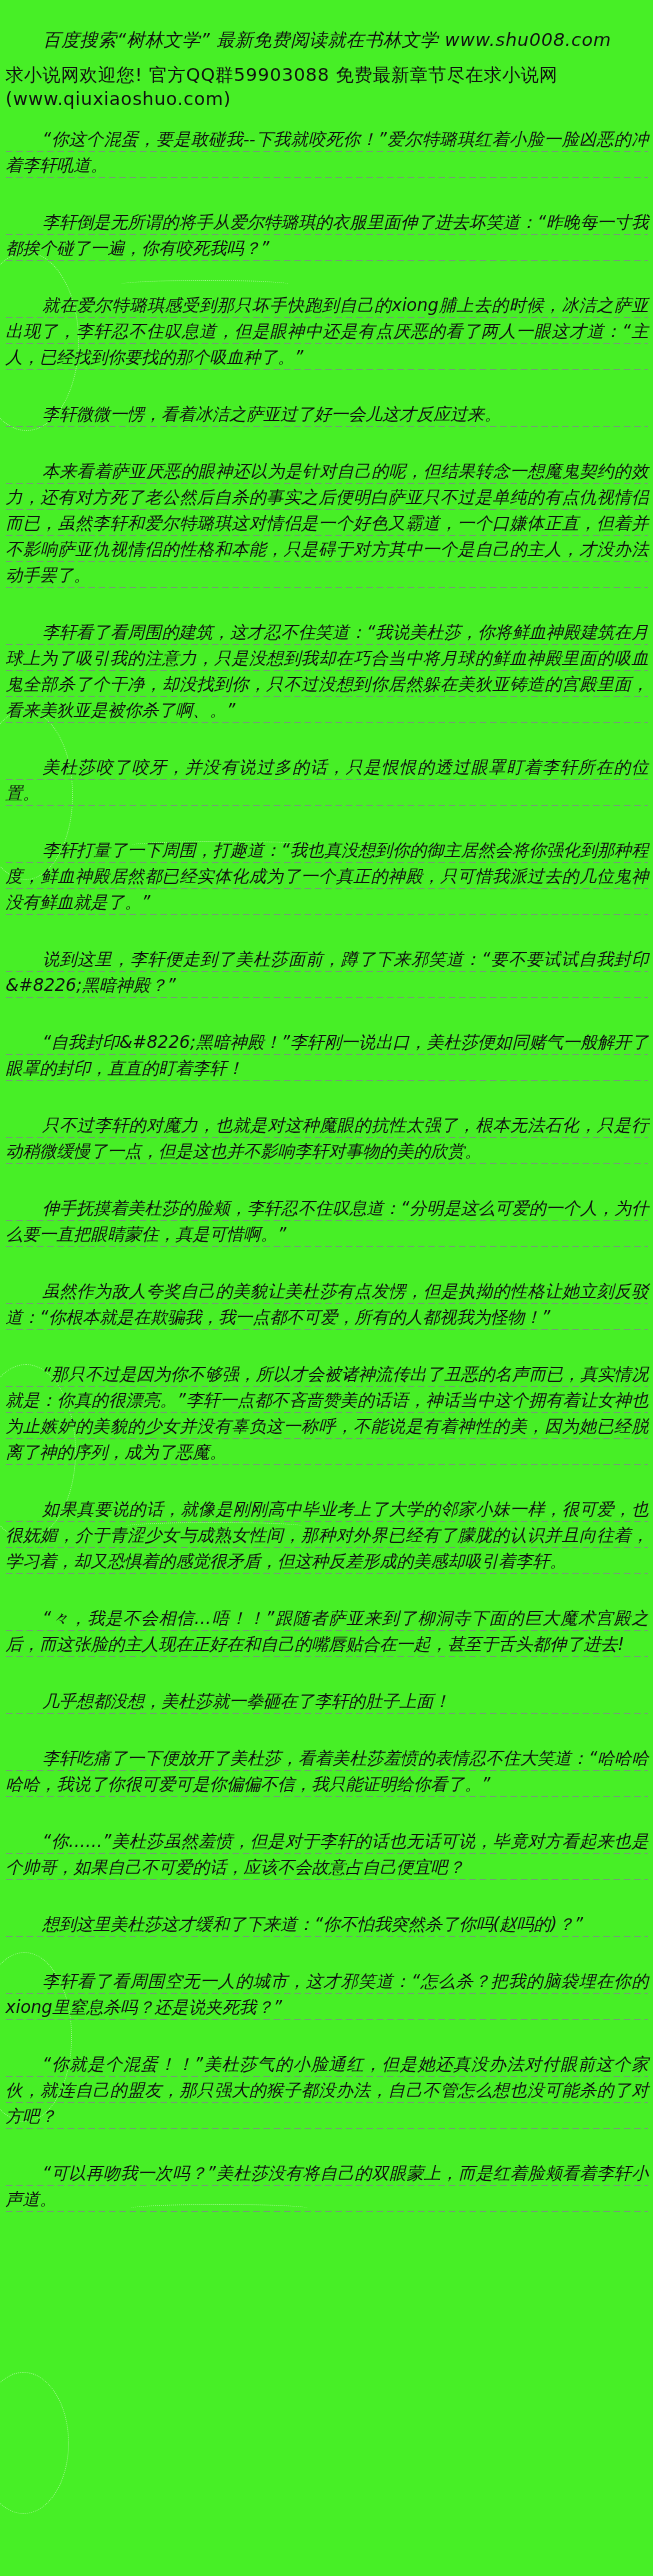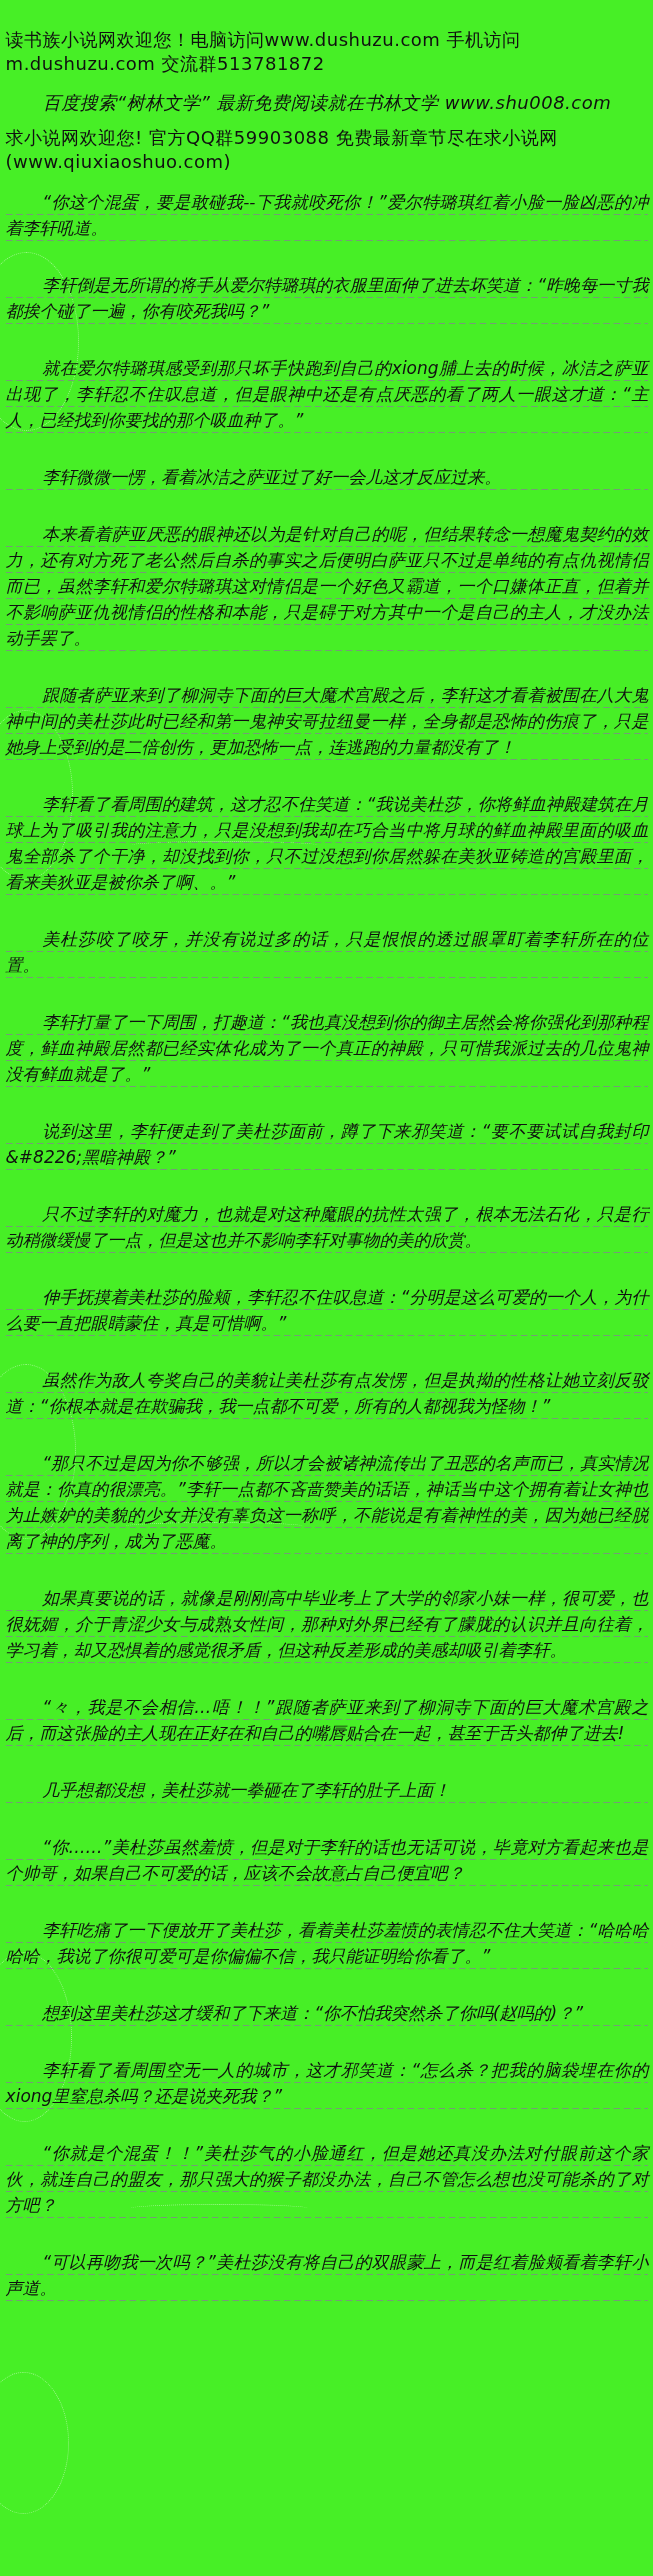--- a/index.html
+++ b/index.html
@@ -70,45 +70,44 @@
   <div class="noise" style="left:-22.4px;top:710px;width:93px;height:168px;"></div>
   <div class="noise-line" style="left:131px;top:841px;width:187px;height:7.5px;"></div>
   <div class="noise" style="left:-24px;top:1364px;width:98px;height:173px;"></div>
   <div class="noise-line" style="left:126px;top:1522px;width:177px;height:7.5px;"></div>
   <div class="noise" style="left:-23.4px;top:1952px;width:93px;height:168px;"></div>
   <div class="noise-line" style="left:131px;top:2204px;width:177px;height:7.5px;"></div>
   <div class="noise" style="left:-22.4px;top:2372px;width:89px;height:140px;"></div>
 
   <div class="layer-text">
     <header>
-      <div class="promo promo-top">读书族小说网欢迎您！电脑访问www.dushuzu.com 手机访问m.dushuzu.com 交流群513781872</div>
       <div class="promo promo-center">百度搜索“树林文学” 最新免费阅读就在书林文学 www.shu008.com</div>
       <div class="promo">求小说网欢迎您! 官方QQ群59903088 免费最新章节尽在求小说网(www.qiuxiaoshuo.com)</div>
     </header>
 
     <main class="content">
       <p class="para">“你这个混蛋，要是敢碰我--下我就咬死你！”爱尔特璐琪红着小脸一脸凶恶的冲着李轩吼道。</p>
       <p class="para">李轩倒是无所谓的将手从爱尔特璐琪的衣服里面伸了进去坏笑道：“昨晚每一寸我都挨个碰了一遍，你有咬死我吗？”</p>
       <p class="para">就在爱尔特璐琪感受到那只坏手快跑到自己的xiong脯上去的时候，冰洁之萨亚出现了，李轩忍不住叹息道，但是眼神中还是有点厌恶的看了两人一眼这才道：“主人，已经找到你要找的那个吸血种了。”</p>
       <p class="para">李轩微微一愣，看着冰洁之萨亚过了好一会儿这才反应过来。</p>
       <p class="para">本来看着萨亚厌恶的眼神还以为是针对自己的呢，但结果转念一想魔鬼契约的效力，还有对方死了老公然后自杀的事实之后便明白萨亚只不过是单纯的有点仇视情侣而已，虽然李轩和爱尔特璐琪这对情侣是一个好色又霸道，一个口嫌体正直，但着并不影响萨亚仇视情侣的性格和本能，只是碍于对方其中一个是自己的主人，才没办法动手罢了。</p>
-      <p class="para">跟随者萨亚来到了柳洞寺下面的巨大魔术宫殿之后，李轩这才看着被围在八大鬼神中间的美杜莎此时已经和第一鬼神安哥拉纽曼一样，全身都是恐怖的伤痕了，只是她身上受到的是二倍创伤，更加恐怖一点，连逃跑的力量都没有了！</p>
       <p class="para">李轩看了看周围的建筑，这才忍不住笑道：“我说美杜莎，你将鲜血神殿建筑在月球上为了吸引我的注意力，只是没想到我却在巧合当中将月球的鲜血神殿里面的吸血鬼全部杀了个干净，却没找到你，只不过没想到你居然躲在美狄亚铸造的宫殿里面，看来美狄亚是被你杀了啊、。”</p>
       <p class="para">美杜莎咬了咬牙，并没有说过多的话，只是恨恨的透过眼罩盯着李轩所在的位置。</p>
       <p class="para">李轩打量了一下周围，打趣道：“我也真没想到你的御主居然会将你强化到那种程度，鲜血神殿居然都已经实体化成为了一个真正的神殿，只可惜我派过去的几位鬼神没有鲜血就是了。”</p>
       <p class="para">说到这里，李轩便走到了美杜莎面前，蹲了下来邪笑道：“要不要试试自我封印&amp;#8226;黑暗神殿？”</p>
+      <p class="para">“自我封印&amp;#8226;黑暗神殿！”李轩刚一说出口，美杜莎便如同赌气一般解开了眼罩的封印，直直的盯着李轩！</p>
       <p class="para">只不过李轩的对魔力，也就是对这种魔眼的抗性太强了，根本无法石化，只是行动稍微缓慢了一点，但是这也并不影响李轩对事物的美的欣赏。</p>
       <p class="para">伸手抚摸着美杜莎的脸颊，李轩忍不住叹息道：“分明是这么可爱的一个人，为什么要一直把眼睛蒙住，真是可惜啊。”</p>
       <p class="para">虽然作为敌人夸奖自己的美貌让美杜莎有点发愣，但是执拗的性格让她立刻反驳道：“你根本就是在欺骗我，我一点都不可爱，所有的人都视我为怪物！”</p>
       <p class="para">“那只不过是因为你不够强，所以才会被诸神流传出了丑恶的名声而已，真实情况就是：你真的很漂亮。”李轩一点都不吝啬赞美的话语，神话当中这个拥有着让女神也为止嫉妒的美貌的少女并没有辜负这一称呼，不能说是有着神性的美，因为她已经脱离了神的序列，成为了恶魔。</p>
       <p class="para">如果真要说的话，就像是刚刚高中毕业考上了大学的邻家小妹一样，很可爱，也很妩媚，介于青涩少女与成熟女性间，那种对外界已经有了朦胧的认识并且向往着，学习着，却又恐惧着的感觉很矛盾，但这种反差形成的美感却吸引着李轩。</p>
       <p class="para">“々，我是不会相信…唔！！”跟随者萨亚来到了柳洞寺下面的巨大魔术宫殿之后，而这张脸的主人现在正好在和自己的嘴唇贴合在一起，甚至于舌头都伸了进去!</p>
       <p class="para">几乎想都没想，美杜莎就一拳砸在了李轩的肚子上面！</p>
+      <p class="para">李轩吃痛了一下便放开了美杜莎，看着美杜莎羞愤的表情忍不住大笑道：“哈哈哈哈哈，我说了你很可爱可是你偏偏不信，我只能证明给你看了。”</p>
       <p class="para">“你……”美杜莎虽然羞愤，但是对于李轩的话也无话可说，毕竟对方看起来也是个帅哥，如果自己不可爱的话，应该不会故意占自己便宜吧？</p>
-      <p class="para">李轩吃痛了一下便放开了美杜莎，看着美杜莎羞愤的表情忍不住大笑道：“哈哈哈哈哈，我说了你很可爱可是你偏偏不信，我只能证明给你看了。”</p>
       <p class="para">想到这里美杜莎这才缓和了下来道：“你不怕我突然杀了你吗(赵吗的)？”</p>
       <p class="para">李轩看了看周围空无一人的城市，这才邪笑道：“怎么杀？把我的脑袋埋在你的xiong里窒息杀吗？还是说夹死我？”</p>
       <p class="para">“你就是个混蛋！！”美杜莎气的小脸通红，但是她还真没办法对付眼前这个家伙，就连自己的盟友，那只强大的猴子都没办法，自己不管怎么想也没可能杀的了对方吧？</p>
       <p class="para">“可以再吻我一次吗？”美杜莎没有将自己的双眼蒙上，而是红着脸颊看着李轩小声道。</p>
     </main>
 
   </div>
 
 </div>
 

